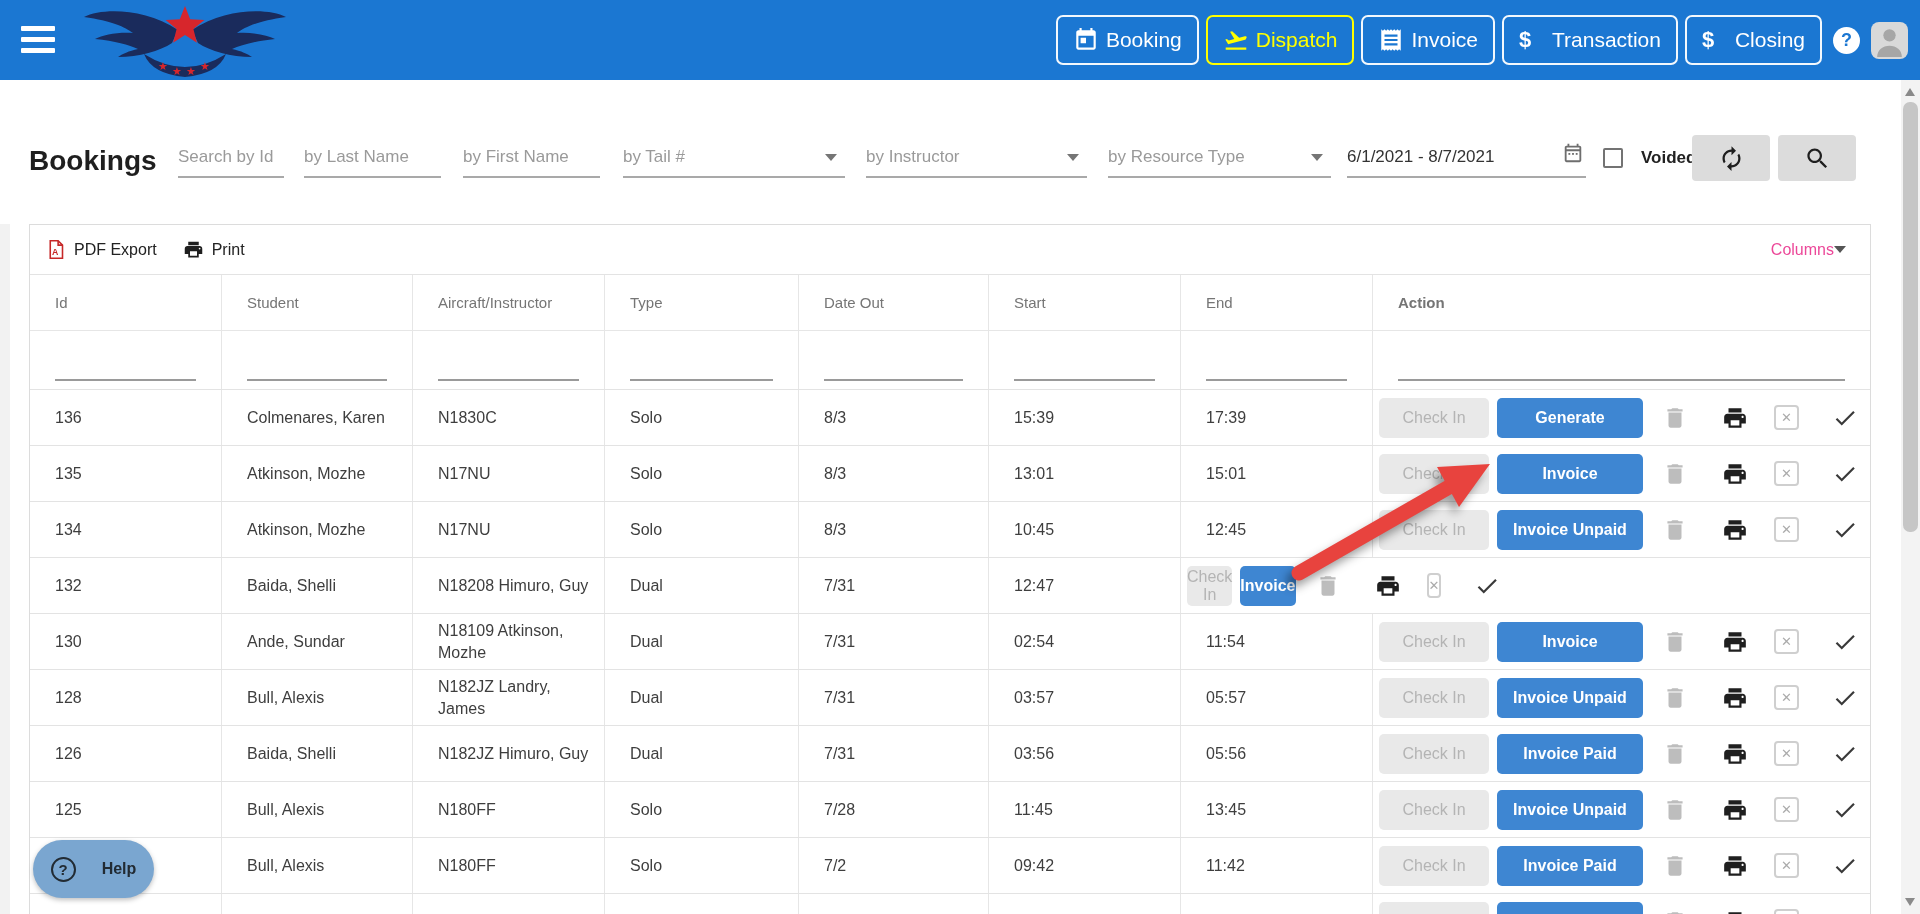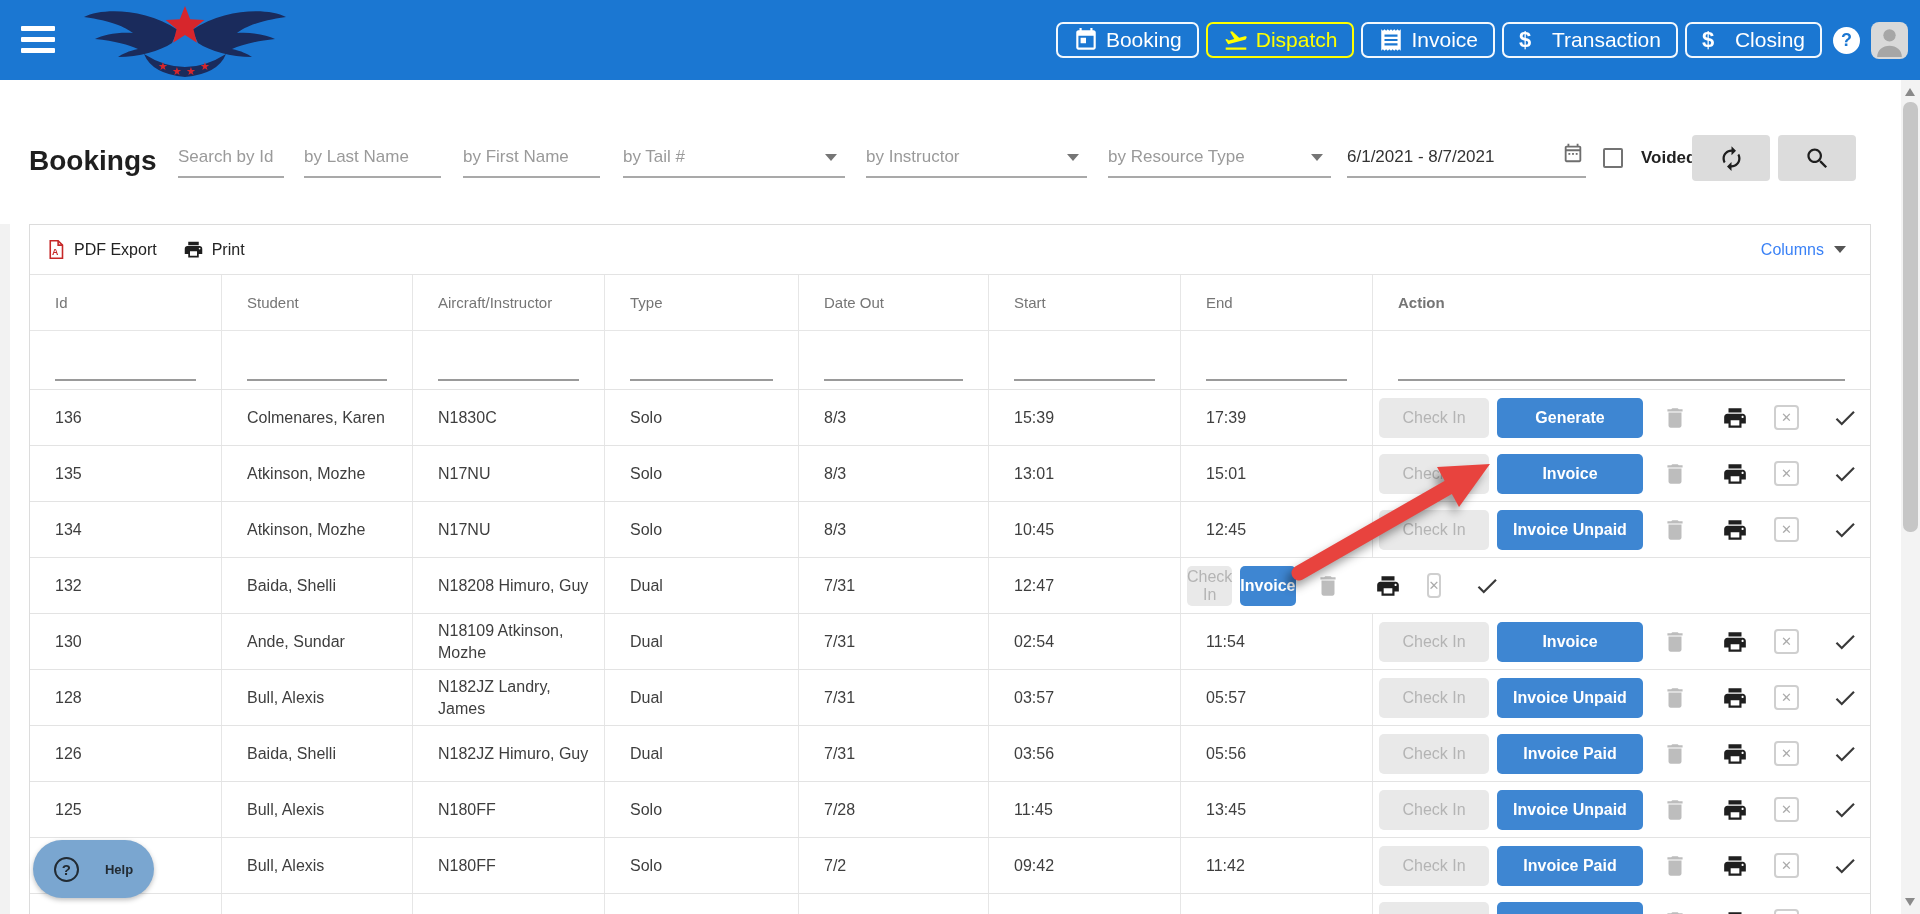--- a/index.html
+++ b/index.html
@@ -6,21 +6,21 @@
   html,body { width:1920px; height:914px; overflow:hidden; background:#fff;
               font-family:"Liberation Sans", sans-serif; }
   .screen { position:relative; width:1920px; height:914px; overflow:hidden; background:#fff; }
 
   
   .nav { position:absolute; left:0; top:0; width:1920px; height:80px; background:#1b77d2; }
   .hamburger { position:absolute; left:21px; top:26px; width:34px; height:28px; cursor:pointer; }
   .hamburger i { display:block; width:34px; height:5px; background:#fff; border-radius:1px; margin-bottom:6px; }
   .logo { position:absolute; left:72px; top:0; width:226px; height:80px; }
   .nav-right { position:absolute; right:12px; top:13px; height:54px; display:flex; align-items:center; gap:7px; }
-  .nav-btn { display:flex; align-items:center; gap:7px; height:36px; padding:0 15px;
+  .nav-btn { display:flex; align-items:center; gap:7px; height:50px; padding:0 15px;
              border:2px solid rgba(255,255,255,.95); border-radius:7px; background:transparent;
              color:#fff; font-size:21px; font-family:"Liberation Sans",sans-serif; cursor:pointer; }
   .nav-btn.active { border-color:#ffff00; color:#ffff00; }
   .nav-btn .nicon { width:26px; height:26px; display:inline-flex; }
   .nav-btn .nicon svg { width:26px; height:26px; }
   .dollar-glyph { font-size:22px; font-weight:bold; line-height:26px; }
   .nav-help { width:27px; height:27px; border-radius:50%; background:#fff; color:#1b77d2;
               font-size:18px; font-weight:bold; display:flex; align-items:center; justify-content:center;
               margin-left:4px; cursor:pointer; }
   .avatar { width:37px; height:37px; border-radius:8px; background:#d9d9d9; display:flex;
@@ -51,21 +51,21 @@
               border-radius:4px; display:flex; align-items:center; justify-content:center; cursor:pointer; }
   .gray-btn svg { width:27px; height:27px; }
 
   
   .card { position:absolute; left:29px; top:224px; width:1842px; background:#fff;
           border:1px solid #dcdcdc; border-bottom:none; }
   .toolbar { height:50px; display:flex; align-items:center; padding:0 24px 0 15px;
              border-bottom:1px solid #e3e3e3; }
   .tool-link { display:flex; align-items:center; gap:8px; font-size:16px; color:#222; cursor:pointer; margin-right:26px; }
   .tool-link svg { width:21px; height:21px; }
-  .columns-dd { margin-left:auto; display:flex; align-items:center; gap:10px; font-size:16px; color:#3b82f6; cursor:pointer; }
+  .columns-dd { margin-left:auto; display:flex; align-items:center; font-size:16px; color:#ec4899; cursor:pointer; }
   .dd-caret { width:0; height:0; border-left:6px solid transparent; border-right:6px solid transparent; border-top:7px solid #555; }
 
   .grid-row { display:grid; grid-template-columns:192px 191px 192px 194px 190px 192px 192px auto; }
   .thead { height:56px; border-bottom:1px solid #e6e6e6; }
   .th { display:flex; align-items:center; padding-left:25px; font-size:15px; color:#757575;
         border-right:1px solid #e6e6e6; }
   .th:last-child { border-right:none;font-weight:bold; }
 
   .filter-row { height:58px; }
   .fcell { position:relative; border-right:1px solid #e6e6e6; }
@@ -93,21 +93,21 @@
   
   .annot-arrow { position:absolute; left:0; top:0; width:1920px; height:914px; pointer-events:none;
                  filter:drop-shadow(-5px 7px 5px rgba(0,0,0,.38)); }
 
   
   .help-pill { position:absolute; left:33px; top:840px; width:121px; height:58px; border:none;
                border-radius:29px; background:#7aa6d0; display:flex; align-items:center; justify-content:center;
                gap:10px; cursor:pointer; box-shadow:0 2px 5px rgba(0,0,0,.25); }
   .help-q { width:25px; height:25px; border:2.5px solid #222b33; border-radius:50%; color:#222b33;
             font-size:15px; font-weight:bold; display:flex; align-items:center; justify-content:center; }
-  .help-label { font-size:13px; font-weight:bold; color:#222b33;padding-left:16px; }
+  .help-label { font-size:16px; font-weight:bold; color:#222b33;padding-left:16px; }
 </style>
 </head>
 <body>
 
 <div class="screen">
 
   <header class="nav">
     <div class="hamburger">
         <i></i>
         <i></i>

